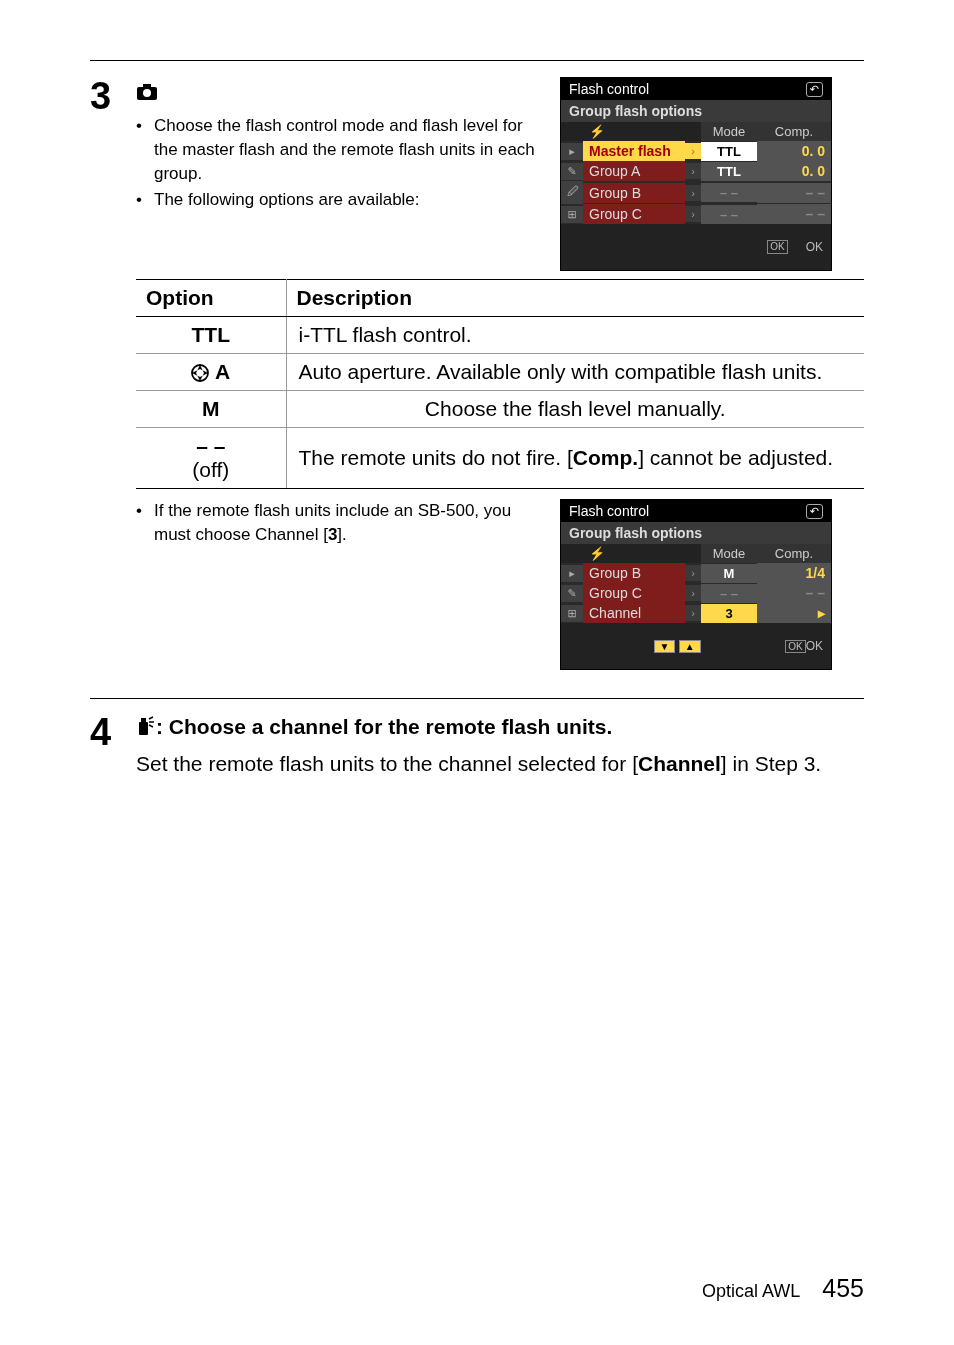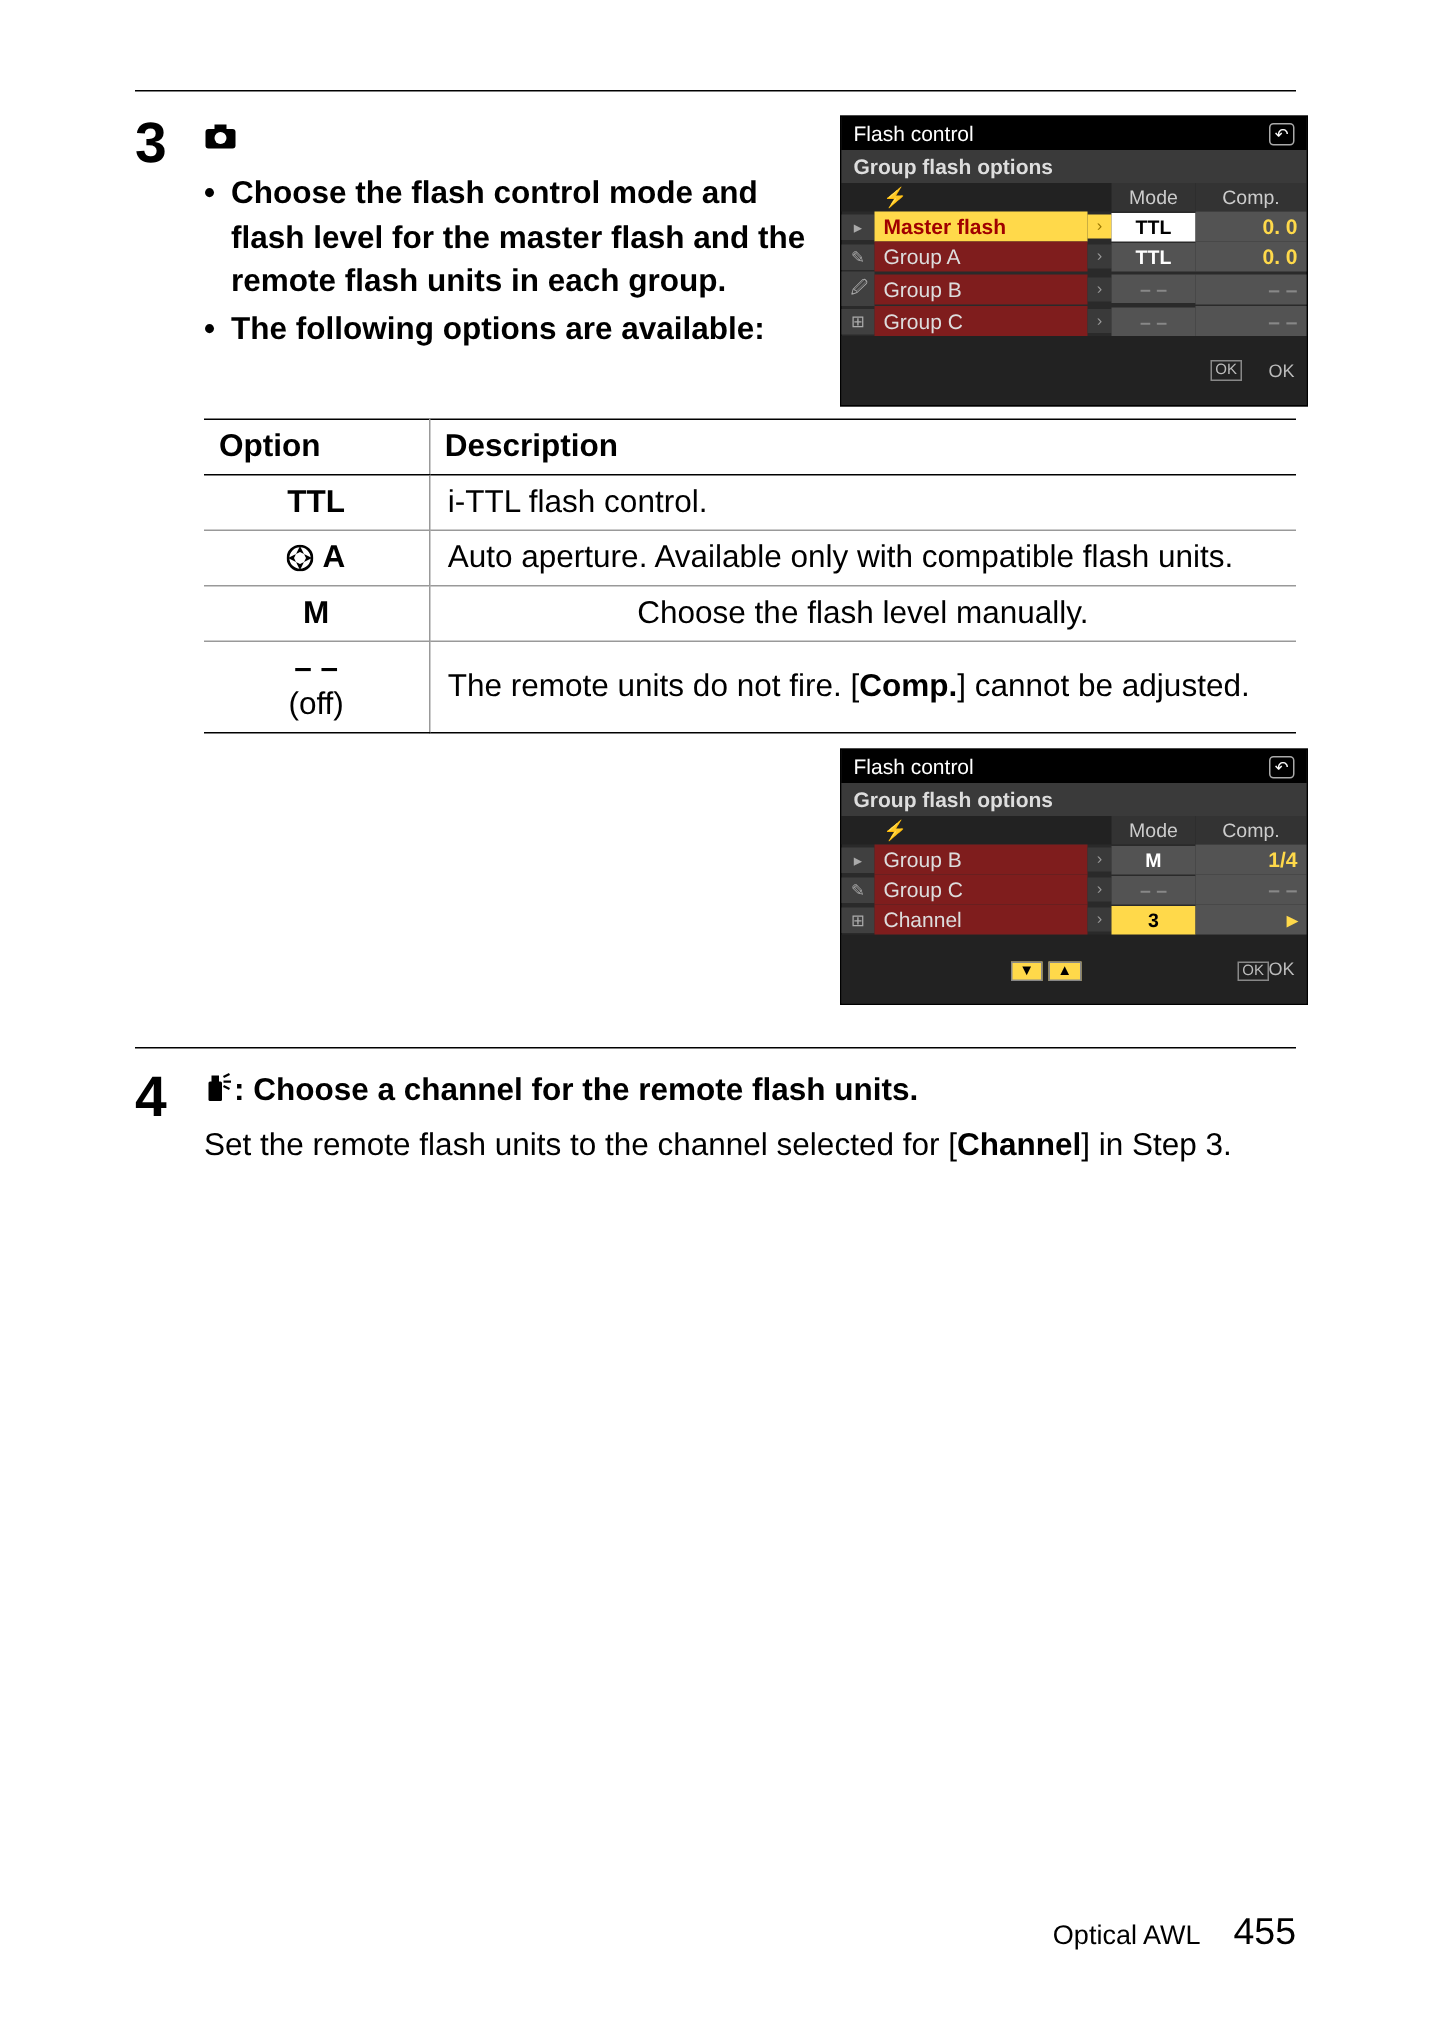--- a/index.html
+++ b/index.html
@@ -33,38 +33,37 @@
   .step-body { flex: 1; }
   .step-heading {
     font-size: 21px;
     font-weight: 700;
     line-height: 1.35;
     margin-bottom: 6px;
   }
   .cam-icon { display: inline-block; vertical-align: -3px; margin-right: 2px; }
   .bullets { list-style: none; }
   .bullets li {
-    font-size: 21px;
+    font-size: 17px;
     line-height: 1.4;
     position: relative;
     padding-left: 18px;
     margin-bottom: 2px;
-    font-weight: bold;
   }
   .bullets li::before {
     content: "•";
     position: absolute;
     left: 0;
     top: 0;
   }
   .step3-wrap { display: flex; gap: 10px; align-items: flex-start; }
   .step3-text { flex: 1; }
   .menu-img { width: 304px; flex-shrink: 0; }
   .menu-box {
-    width: 312px;
+    width: 272px;
     background: #2a2a2a;
     color: #eee;
     font-family: Arial, sans-serif;
     font-size: 14px;
     border: 1px solid #000;
   }
   .menu-title {
     background: #000;
     color: #fff;
     padding: 3px 8px;
@@ -269,20 +268,23 @@
       </td>
       <td style="text-align:left">
         <span>The remote units do not fire. [</span><b>Comp.</b><span>] cannot be adjusted.</span>
       </td>
     </tr>
   </tbody>
 </table>
 
 <div class="step3-lower">
   <ul class="bullets" style="flex:1">
+    <li>
+      <span>If the remote flash units include an SB-500, you must choose Channel [</span><b>3</b><span>].</span>
+    </li>
   </ul>
   <div class="menu-img">
     <div class="menu-box">
       <div class="menu-title">
         <span>Flash control</span>
         <span class="back-icon">↶</span>
       </div>
       <div class="menu-sub">Group flash options</div>
       <div class="menu-hdr">
         <div></div>

